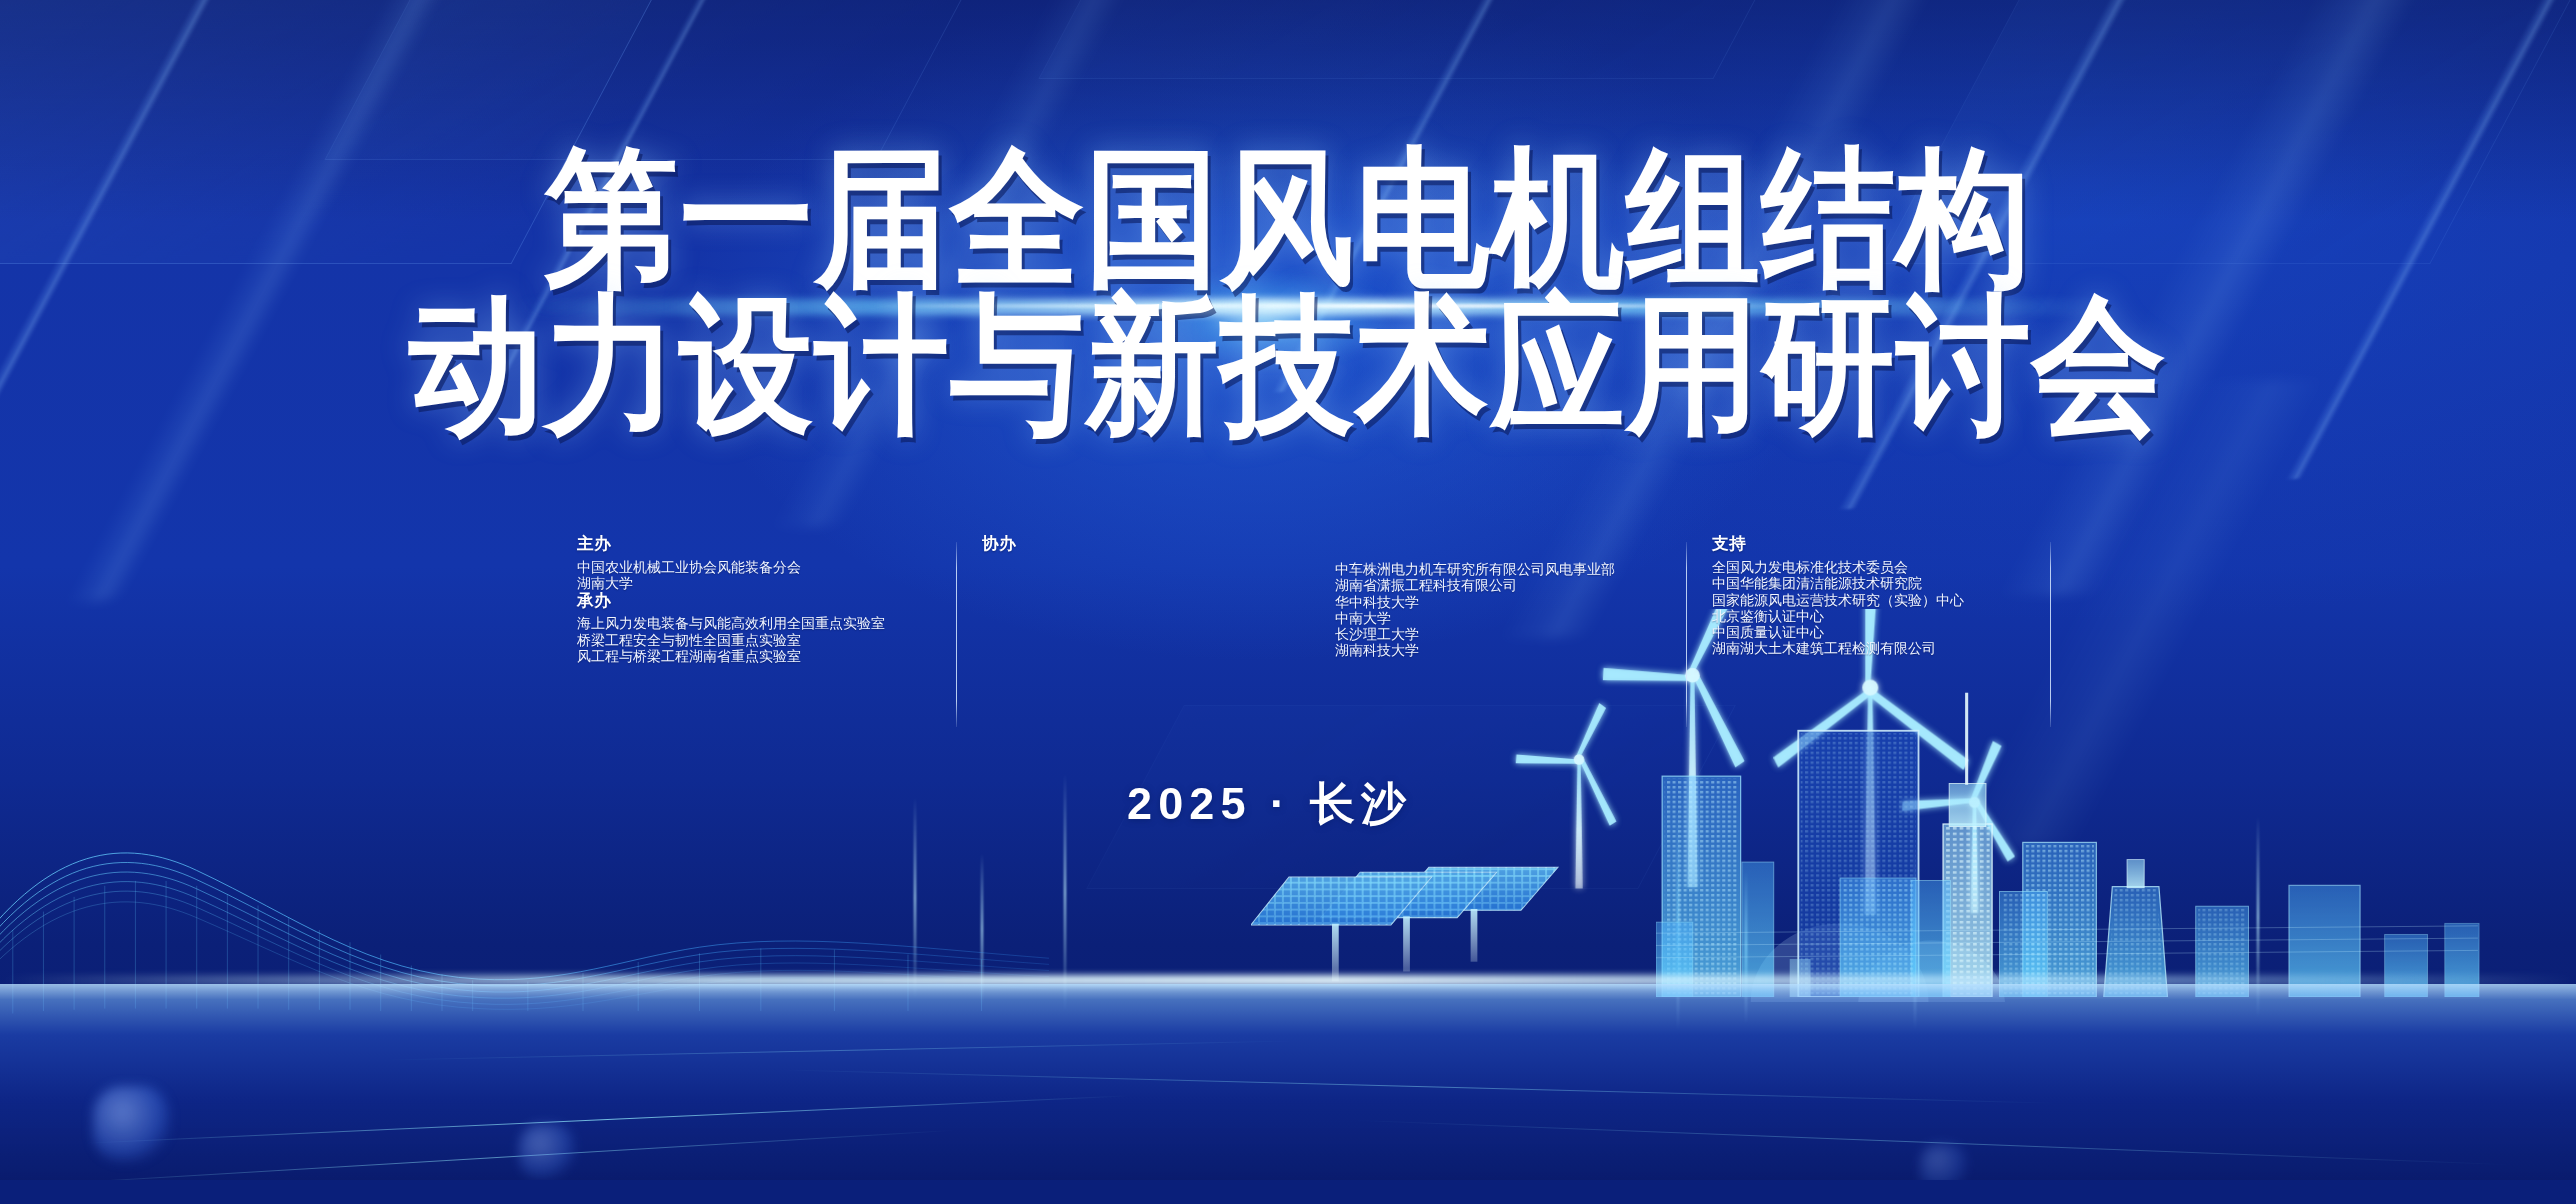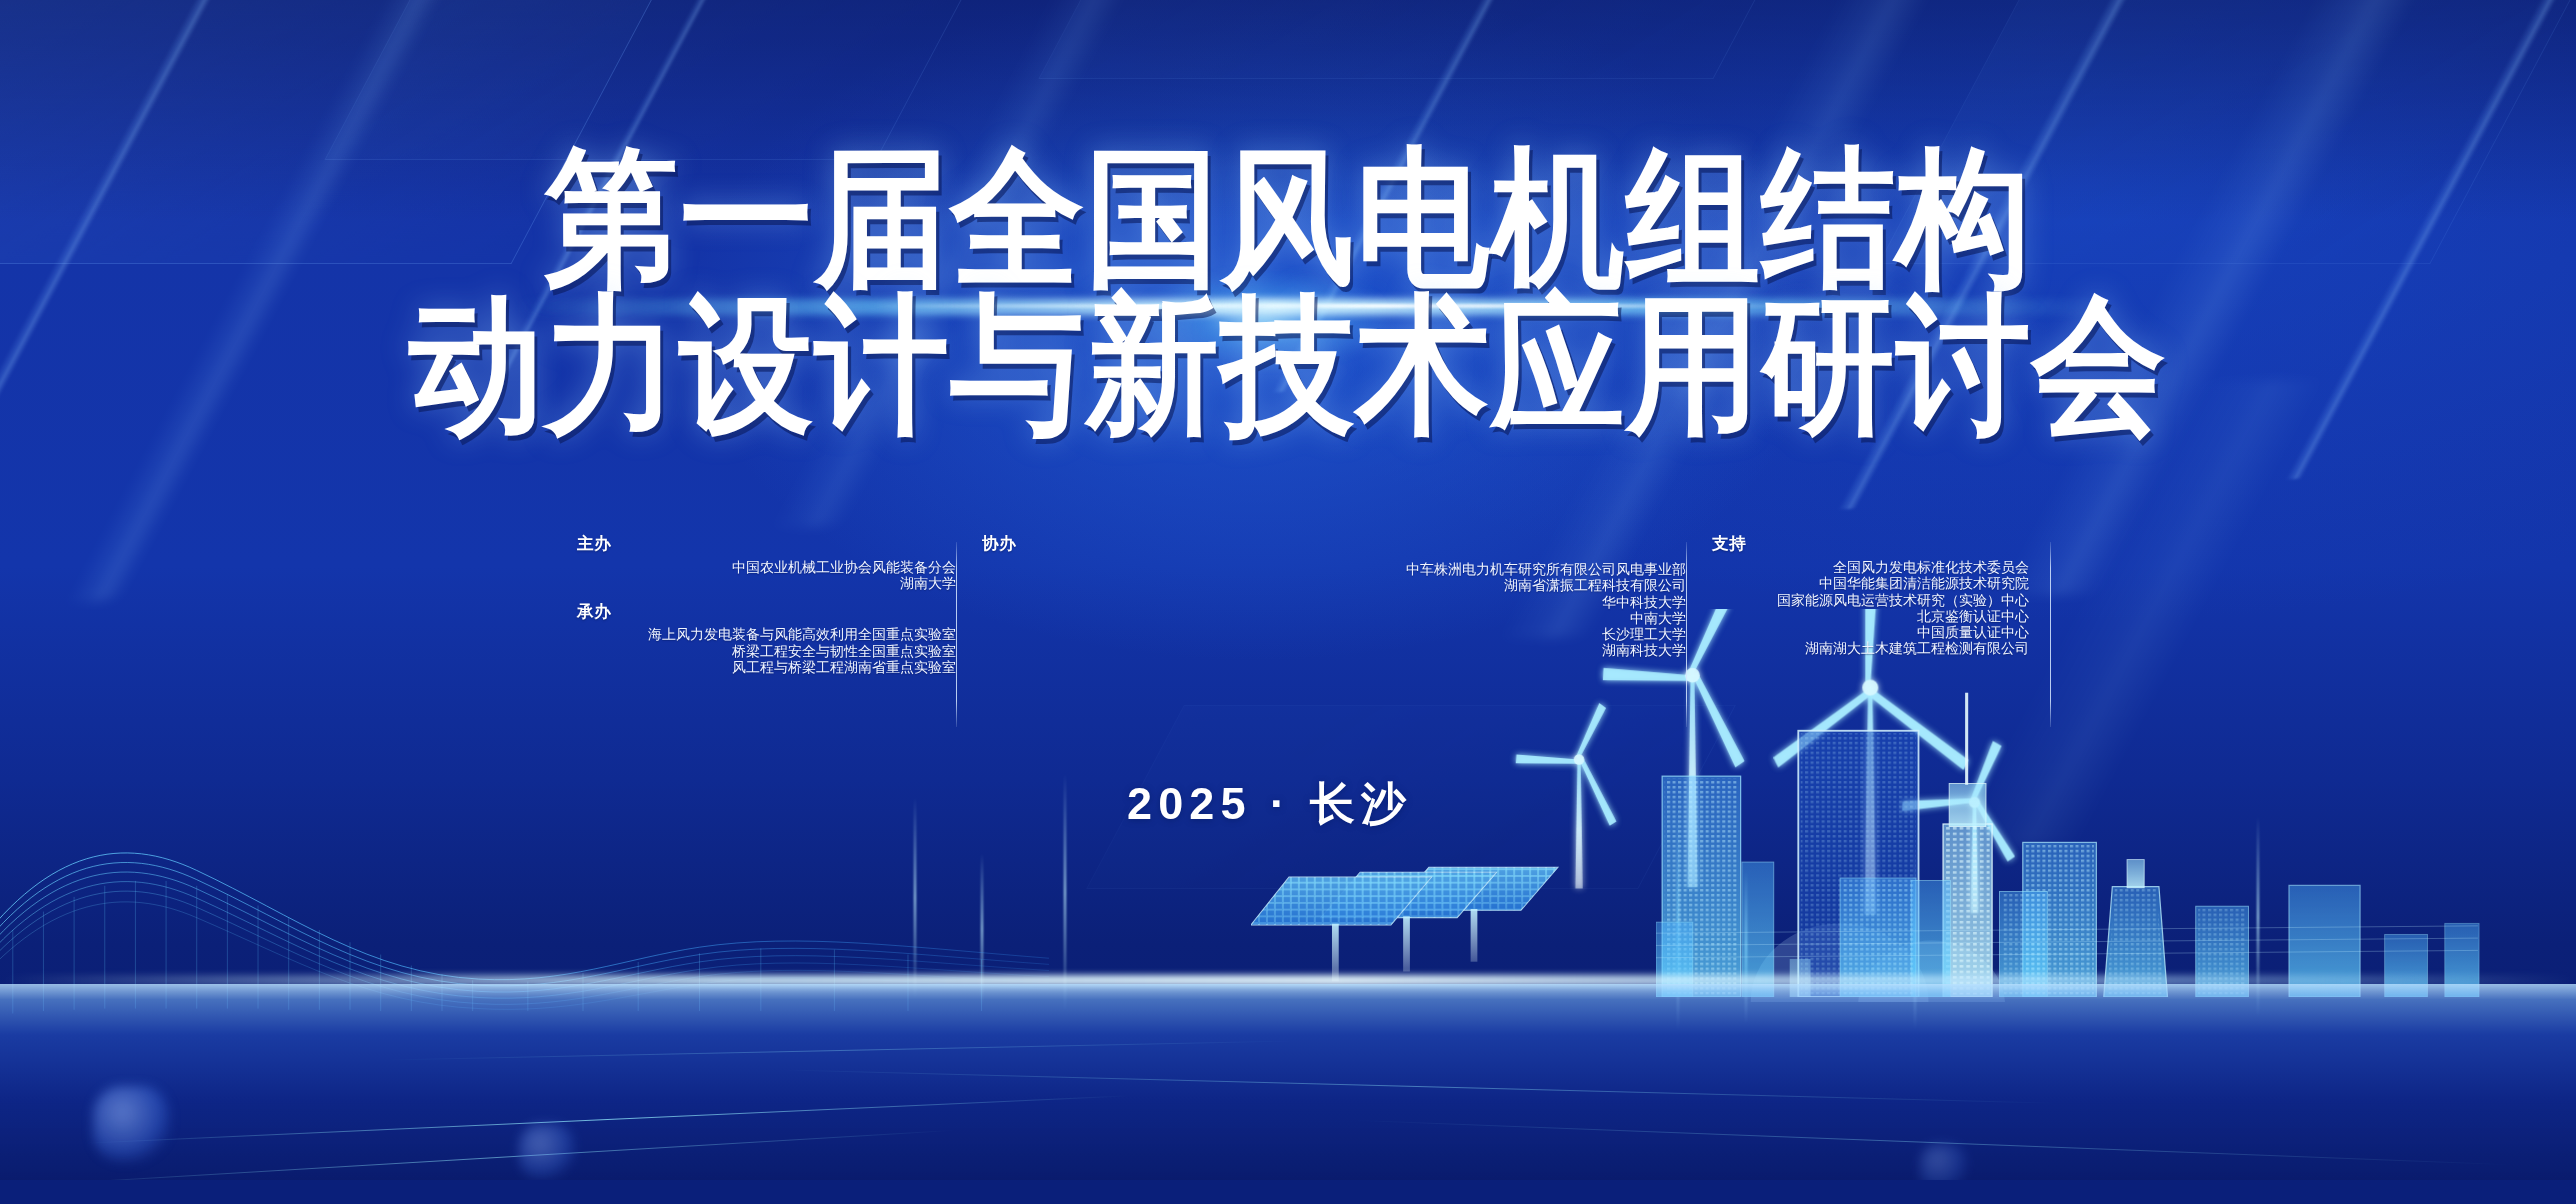--- a/index.html
+++ b/index.html
@@ -107,22 +107,22 @@
   }
   .divider.tail{left:auto;right:-22px;}
 
   .sec-head{
     font-size:16.6px;font-weight:bold;line-height:18.4px;
     letter-spacing:0.6px;
     margin-bottom:5.5px;
     text-shadow:0 0.6px 1.8px rgba(0,20,80,.5);
     font-family:Liberation Serif, serif;
   }
-  .sec-head.second{margin-top:11px;}
-  .sec-list{list-style:none;text-align:right;}
+  .sec-head.second{}
+  .sec-list{list-style:none;}
   .sec-list li{
     font-size:14px;line-height:16.3px;
     white-space:nowrap;
     color:#f2f6ff;
     text-shadow:0 0.6px 1.2px rgba(0,20,80,.45);
   }
 
   
   .datecity{
     position:absolute;top:779px;left:0;width:100%;

